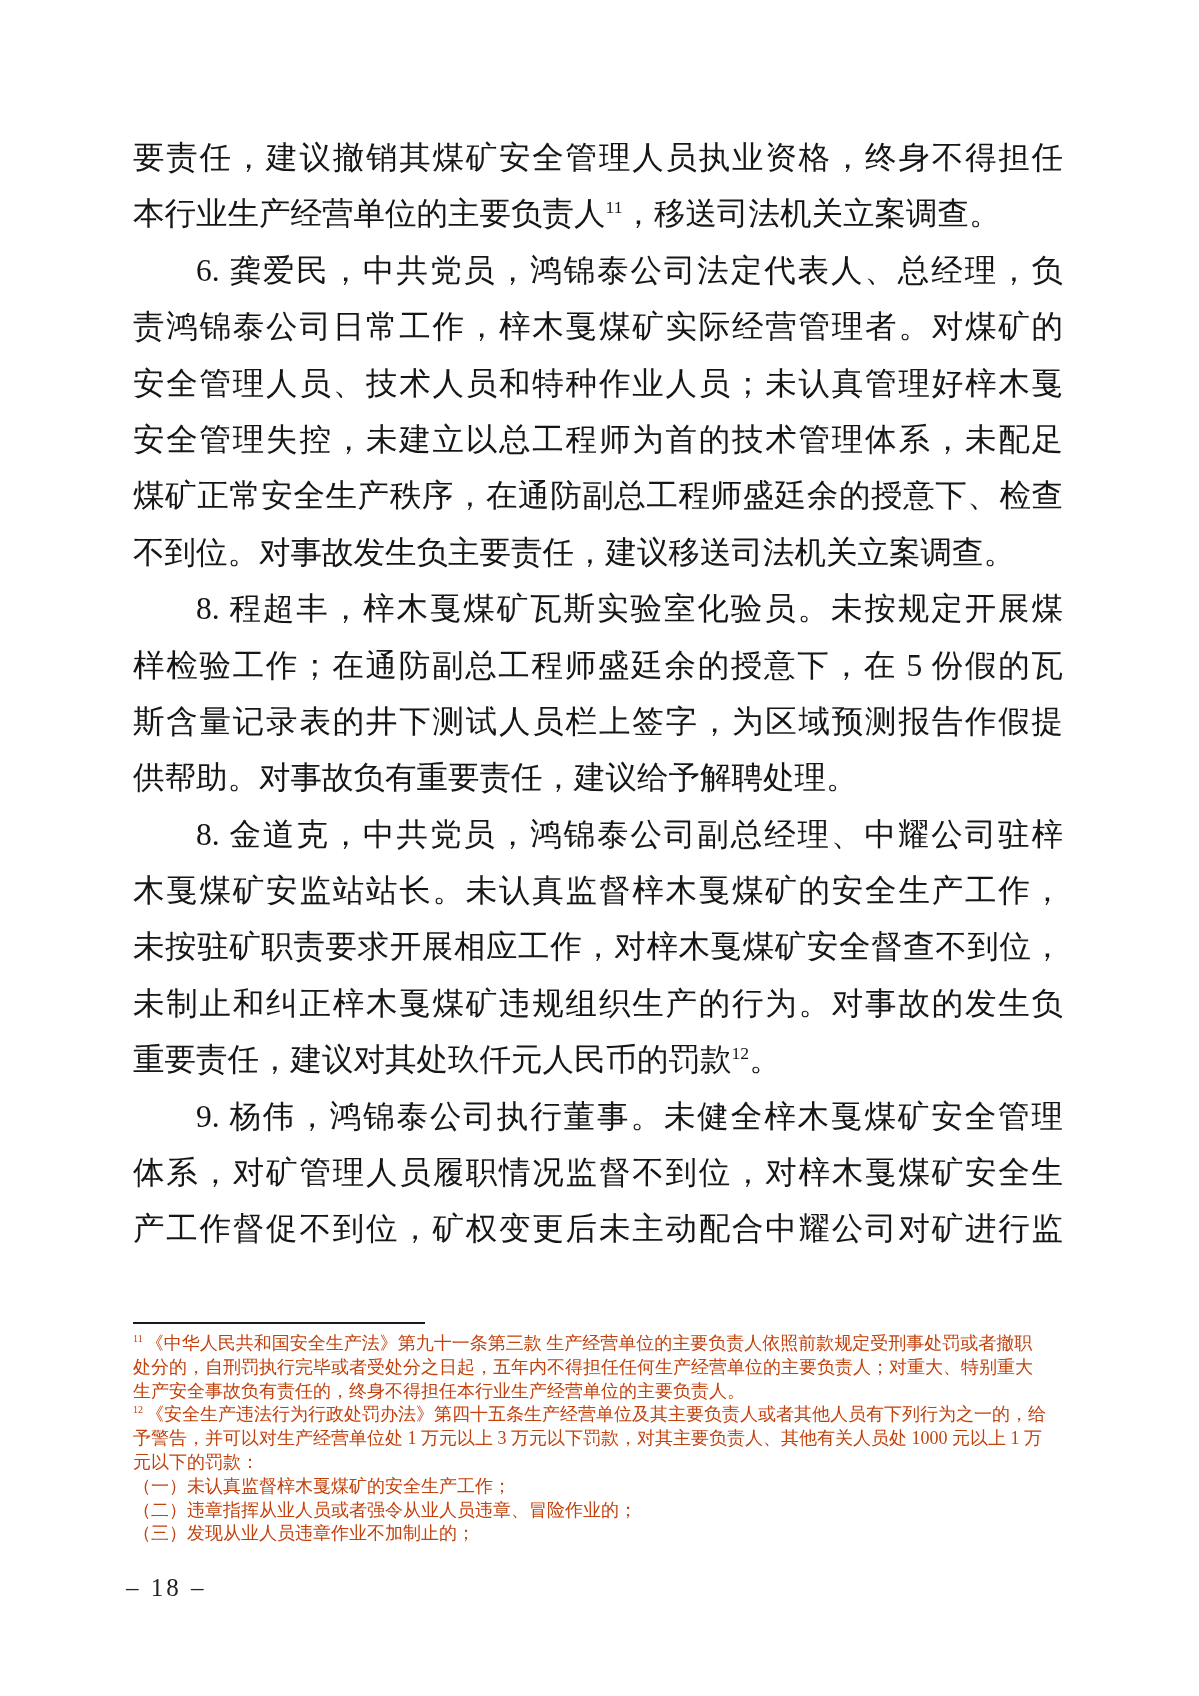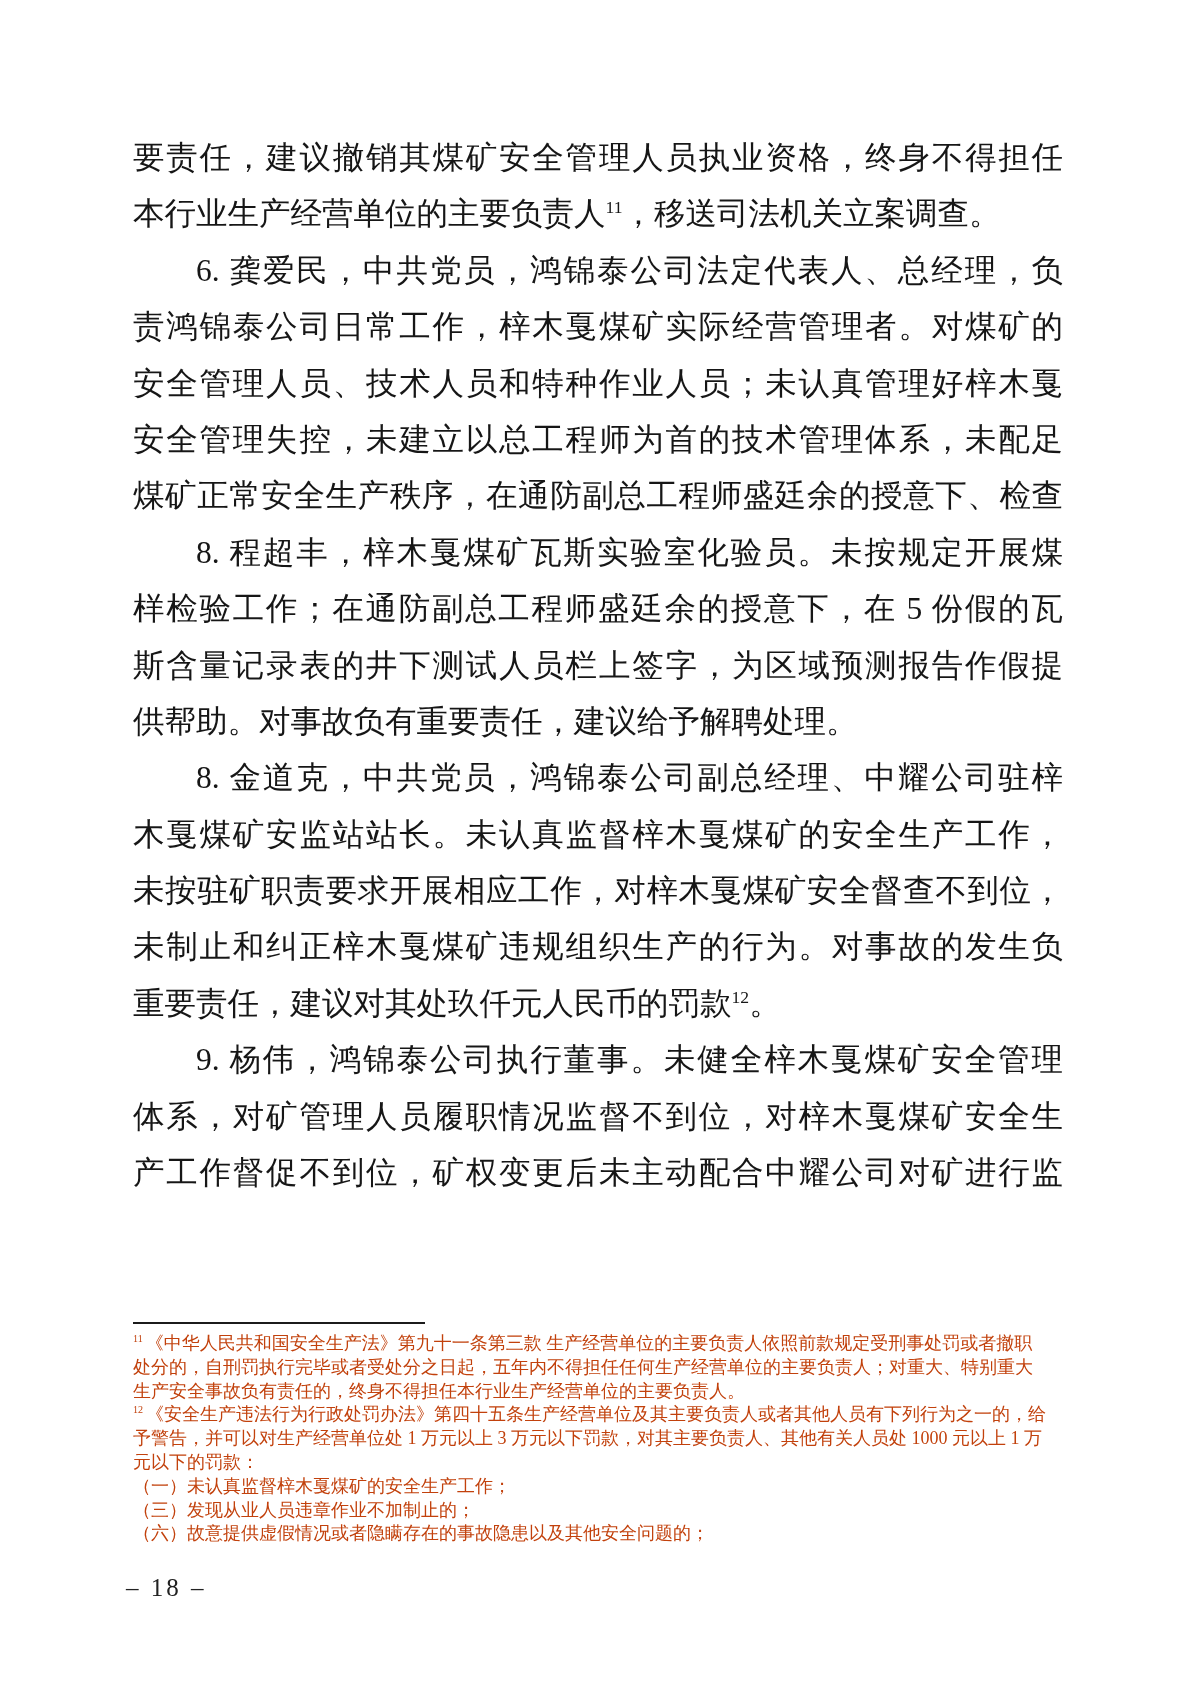--- a/index.html
+++ b/index.html
@@ -70,20 +70,21 @@
 <div class="page">
 
   <div class="body-text">
     <div class="line">要责任，建议撤销其煤矿安全管理人员执业资格，终身不得担任</div>
     <div class="line end"><span>本行业生产经营单位的主要负责人</span><sup class="fnref">11</sup><span>，移送司法机关立案调查。</span></div>
     <div class="line indent">6. 龚爱民，中共党员，鸿锦泰公司法定代表人、总经理，负</div>
     <div class="line">责鸿锦泰公司日常工作，梓木戛煤矿实际经营管理者。对煤矿的</div>
     <div class="line">安全管理人员、技术人员和特种作业人员；未认真管理好梓木戛</div>
     <div class="line">安全管理失控，未建立以总工程师为首的技术管理体系，未配足</div>
     <div class="line">煤矿正常安全生产秩序，在通防副总工程师盛廷余的授意下、检查</div>
+    <div class="line end">不到位。对事故发生负主要责任，建议移送司法机关立案调查。</div>
     <div class="line indent">8. 程超丰，梓木戛煤矿瓦斯实验室化验员。未按规定开展煤</div>
     <div class="line">样检验工作；在通防副总工程师盛廷余的授意下，在 5 份假的瓦</div>
     <div class="line">斯含量记录表的井下测试人员栏上签字，为区域预测报告作假提</div>
     <div class="line end">供帮助。对事故负有重要责任，建议给予解聘处理。</div>
     <div class="line indent">8. 金道克，中共党员，鸿锦泰公司副总经理、中耀公司驻梓</div>
     <div class="line">木戛煤矿安监站站长。未认真监督梓木戛煤矿的安全生产工作，</div>
     <div class="line">未按驻矿职责要求开展相应工作，对梓木戛煤矿安全督查不到位，</div>
     <div class="line">未制止和纠正梓木戛煤矿违规组织生产的行为。对事故的发生负</div>
     <div class="line end"><span>重要责任，建议对其处玖仟元人民币的罚款</span><sup class="fnref">12</sup><span>。</span></div>
     <div class="line indent">9. 杨伟，鸿锦泰公司执行董事。未健全梓木戛煤矿安全管理</div>
@@ -94,19 +95,19 @@
   <div class="fn-sep"></div>
 
   <div class="footnotes">
     <div class="fn-line"><sup class="fnref">11</sup><span>《中华人民共和国安全生产法》第九十一条第三款 生产经营单位的主要负责人依照前款规定受刑事处罚或者撤职</span></div>
     <div class="fn-line"><span>处分的，自刑罚执行完毕或者受处分之日起，五年内不得担任任何生产经营单位的主要负责人；对重大、特别重大</span></div>
     <div class="fn-line"><span>生产安全事故负有责任的，终身不得担任本行业生产经营单位的主要负责人。</span></div>
     <div class="fn-line"><sup class="fnref">12</sup><span>《安全生产违法行为行政处罚办法》第四十五条生产经营单位及其主要负责人或者其他人员有下列行为之一的，给</span></div>
     <div class="fn-line"><span>予警告，并可以对生产经营单位处 1 万元以上 3 万元以下罚款，对其主要负责人、其他有关人员处 1000 元以上 1 万</span></div>
     <div class="fn-line"><span>元以下的罚款：</span></div>
     <div class="fn-line"><span>（一）未认真监督梓木戛煤矿的安全生产工作；</span></div>
+    <div class="fn-line"><span>（二）违章指挥从业人员或者强令从业人员违章、冒险作业的；</span></div>
     <div class="fn-line"><span>（三）发现从业人员违章作业不加制止的；</span></div>
-    <div class="fn-line"><span>（六）故意提供虚假情况或者隐瞒存在的事故隐患以及其他安全问题的；</span></div>
   </div>
 
   <div class="page-number">– 18 –</div>
 
 </div>
 
 </body></html>

